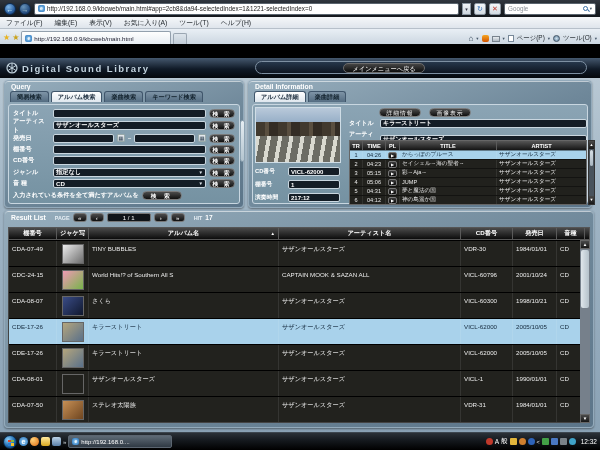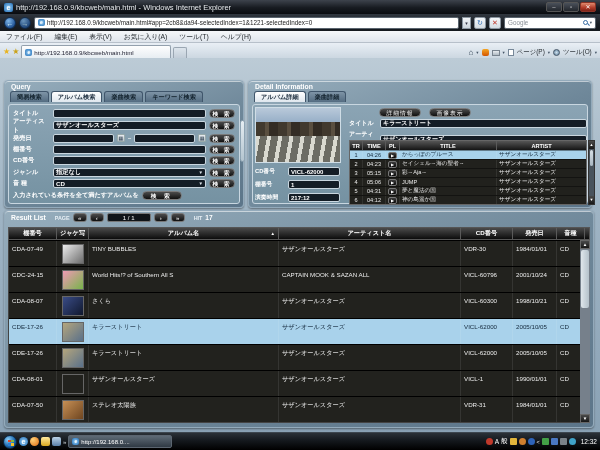--- a/index.html
+++ b/index.html
@@ -184,29 +184,20 @@
   .tray{margin-left:auto;display:flex;align-items:center;gap:2px;}
   .ticon{width:7px;height:7px;border-radius:1px;}
   .imetext{color:#fff;font-size:6.5px;}
   .clock{color:#fff;font-size:6.5px;margin-left:3px;}
 </style>
 </head>
 <body>
 
 <div class="win">
 
-  <div class="titlebar">
-    <span class="favicon">e</span>
-    <span>http://192.168.0.9/kbcweb/main.html - Windows Internet Explorer</span>
-    <span class="winbtns">
-      <span class="wb">–</span>
-      <span class="wb">▫</span>
-      <span class="wb close">✕</span>
-    </span>
-  </div>
 
   <div class="addrbar">
     <span class="navbtn">←</span>
     <span class="navbtn fwd">→</span>
     <span class="addrfield">
       <span class="favicon" style="width:7px;height:7px;font-size:5px;line-height:7px;">e</span>
       <span>http://192.168.0.9/kbcweb/main.html#app=2cb8&amp;da94-selectedIndex=1&amp;1221-selectedIndex=0</span>
     </span>
     <span class="addr-dd">▾</span>
     <span class="sqbtn">↻</span>
@@ -245,20 +236,29 @@
       <span>ページ(P)</span>
       <span class="dd">▾</span>
       <span class="gearicon"></span>
       <span>ツール(O)</span>
       <span class="dd">▾</span>
     </span>
   </div>
 
   <div class="content">
 
+    <div class="appheader">
+      <svg class="applogo" viewBox="0 0 12 12">
+        <circle cx="6" cy="6" r="5" fill="none" stroke="#c3d3de" stroke-width="1.2"></circle>
+        <path d="M6 1 L6 11 M2 3.5 L10 8.5 M10 3.5 L2 8.5" stroke="#c3d3de" stroke-width="1"></path>
+      </svg>
+      <span class="apptitle">Digital Sound Library</span>
+      <span class="menupill"></span>
+      <span class="mainmenu-btn">メインメニューへ戻る</span>
+    </div>
 
     <div class="panel" style="left:4px;top:22px;width:240px;height:128px;">
       <div class="ptitle">Query</div>
       <div class="tabs">
         <span class="qtab">簡易検索</span>
         <span class="qtab active">アルバム検索</span>
         <span class="qtab">楽曲検索</span>
         <span class="qtab">キーワード検索</span>
       </div>
       <div class="formbox">

